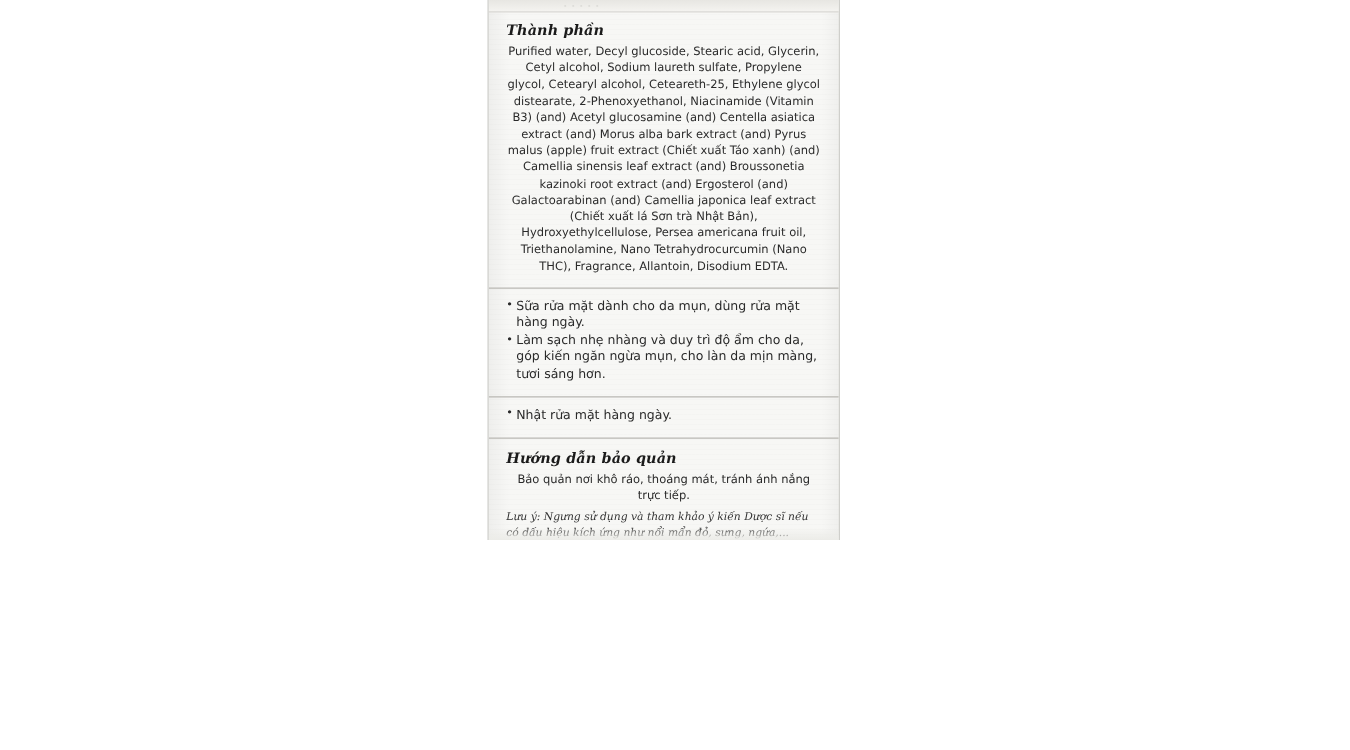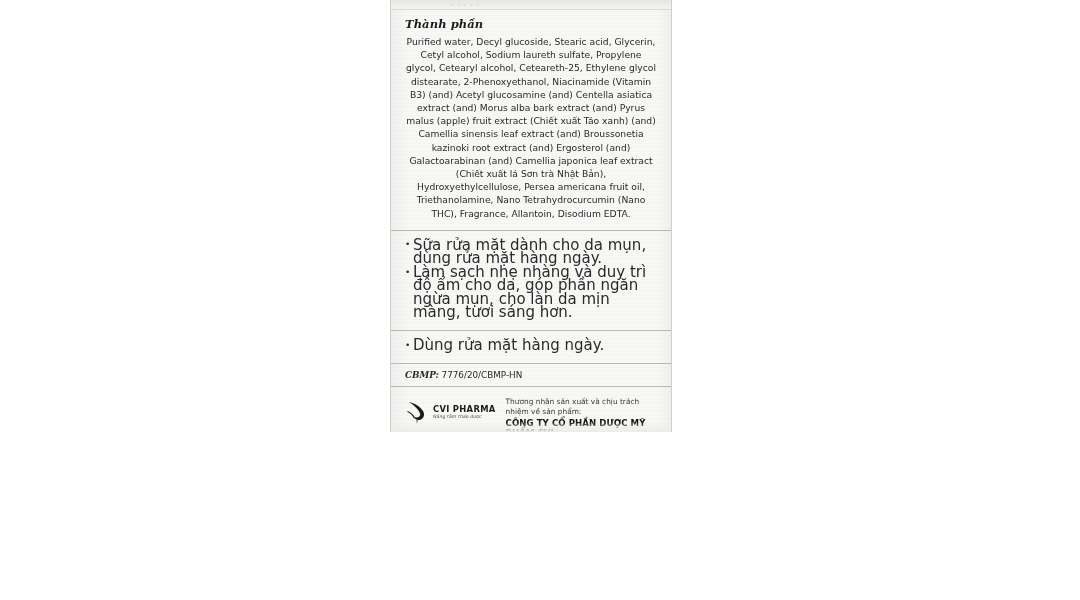--- a/index.html
+++ b/index.html
@@ -86,21 +86,21 @@
     margin: 0;
     text-align: center;
   }
 
   ul.bullets {
     list-style: none;
     margin: 0;
     padding: 0;
   }
   ul.bullets li {
-    font-size: 15px;
+    font-size: 10px;
     line-height: 13.2px;
     color: #2a2a2a;
     padding-left: 8px;
     position: relative;
     margin-bottom: 1px;
   }
   ul.bullets li::before {
     content: "\2022";
     position: absolute;
     left: 0;
@@ -212,30 +212,35 @@
     <div style="height:9px"></div>
 
     <div class="section">
       <div class="sec-title">Thành phần</div>
       <p class="sec-body">Purified water, Decyl glucoside, Stearic acid, Glycerin, Cetyl alcohol, Sodium laureth sulfate, Propylene glycol, Cetearyl alcohol, Ceteareth-25, Ethylene glycol distearate, 2-Phenoxyethanol, Niacinamide (Vitamin B3) (and) Acetyl glucosamine (and) Centella asiatica extract (and) Morus alba bark extract (and) Pyrus malus (apple) fruit extract (Chiết xuất Táo xanh) (and) Camellia sinensis leaf extract (and) Broussonetia kazinoki root extract (and) Ergosterol (and) Galactoarabinan (and) Camellia japonica leaf extract (Chiết xuất lá Sơn trà Nhật Bản), Hydroxyethylcellulose, Persea americana fruit oil, Triethanolamine, Nano Tetrahydrocurcumin (Nano THC), Fragrance, Allantoin, Disodium EDTA.</p>
     </div>
 
     <div class="section">
       <ul class="bullets">
         <li>Sữa rửa mặt dành cho da mụn, dùng rửa mặt hàng ngày.</li>
-        <li>Làm sạch nhẹ nhàng và duy trì độ ẩm cho da, góp phần ngăn ngừa mụn, cho làn da mịn màng, tươi sáng hơn.</li>
+        <li>Làm sạch nhẹ nhàng và duy trì độ ẩm cho da, góp kiến ngăn ngừa mụn, cho làn da mịn màng, tươi sáng hơn.</li>
       </ul>
     </div>
 
     <div class="section">
       <ul class="bullets">
-        <li>Dùng rửa mặt hàng ngày.</li>
+        <li>Nhật rửa mặt hàng ngày.</li>
       </ul>
     </div>
 
+    <div class="section">
+      <div class="sec-title">Hướng dẫn bảo quản</div>
+      <p class="sec-body">Bảo quản nơi khô ráo, thoáng mát, tránh ánh nắng trực tiếp.</p>
+      <p class="note">Lưu ý: Ngưng sử dụng và tham khảo ý kiến Dược sĩ nếu có dấu hiệu kích ứng như nổi mẩn đỏ, sưng, ngứa,...</p>
+    </div>
 
     <div class="cbmp-row">
       <span class="cbmp-label">CBMP:</span>
       <span>7776/20/CBMP-HN</span>
     </div>
 
     <div class="footer">
       <div class="brand-row">
         <div class="brand-logo">
           <span class="mark">

